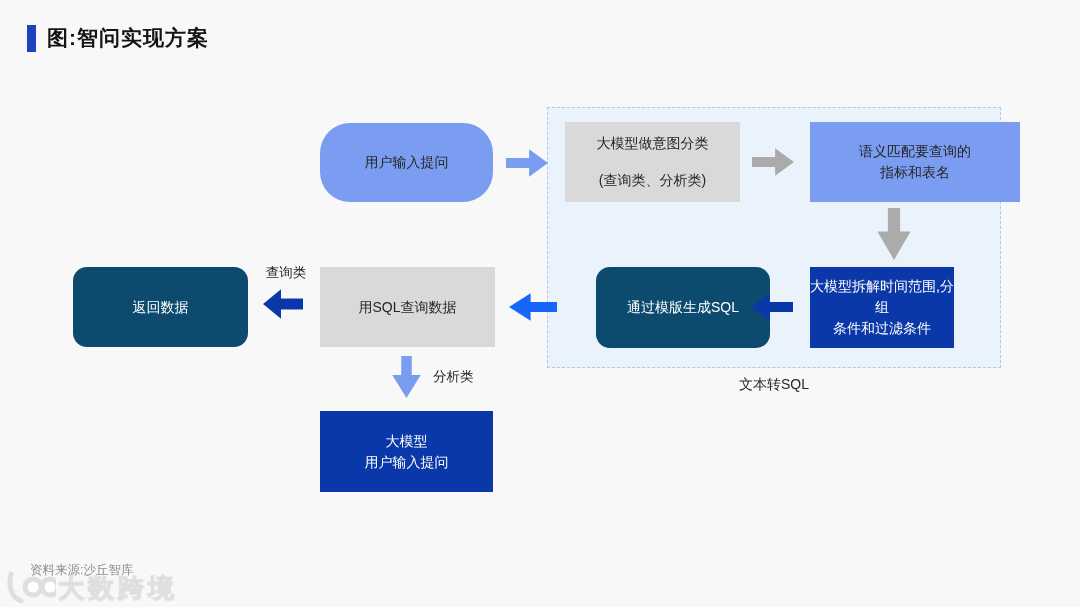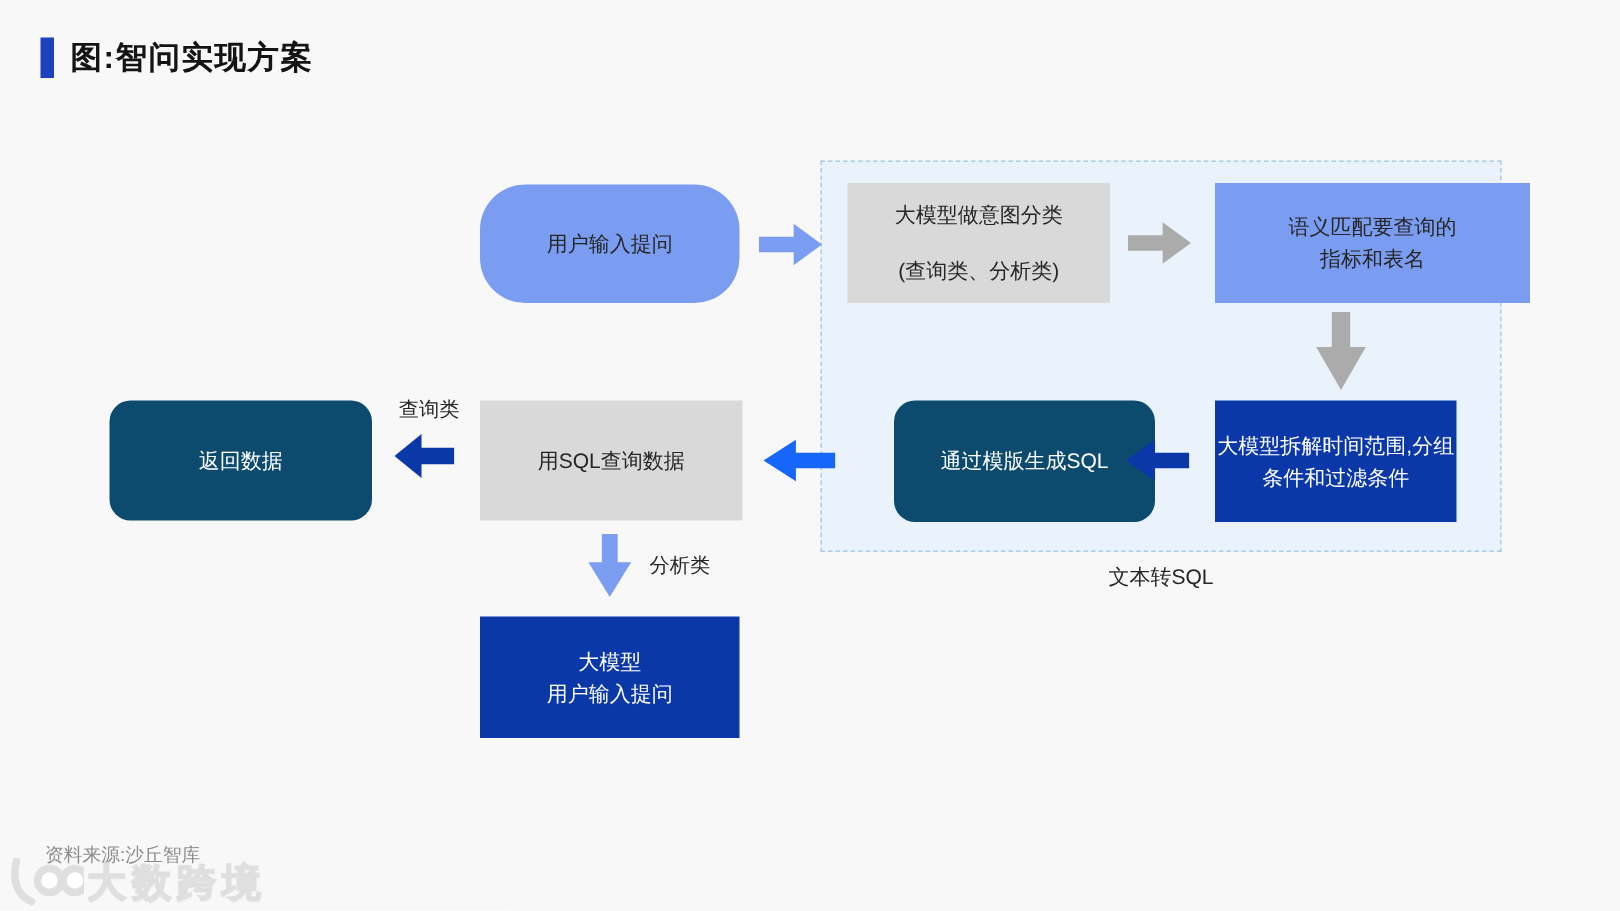--- a/index.html
+++ b/index.html
@@ -74,21 +74,21 @@
   <div class="box graybox" style="left:565px;top:122px;width:175px;height:80px;">
     <span>大模型做意图分类</span>
     <span>(查询类、分析类)</span>
   </div>
 
   <div class="box periwinkle" style="left:810px;top:122px;width:210px;height:80px;">
     <span>语义匹配要查询的</span>
     <span>指标和表名</span>
   </div>
 
-  <div class="box navy" style="left:810px;top:267px;width:161px;height:81px;">
+  <div class="box navy" style="left:810px;top:267px;width:144px;height:81px;">
     <span>大模型拆解时间范围,分组</span>
     <span>条件和过滤条件</span>
   </div>
 
   <div class="box bright" style="left:596px;top:267px;width:174px;height:81px;">
     <span>通过模版生成SQL</span>
   </div>
 
   <div class="box graybox" style="left:320px;top:267px;width:175px;height:80px;">
     <span>用SQL查询数据</span>

